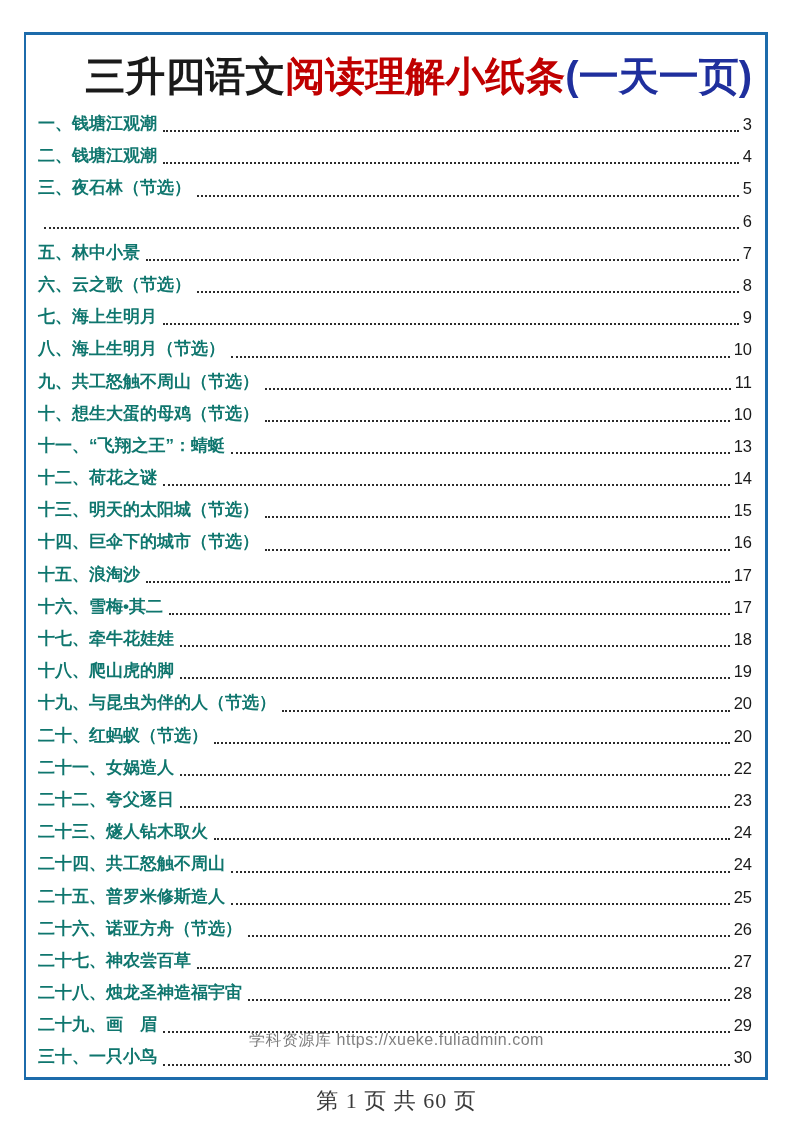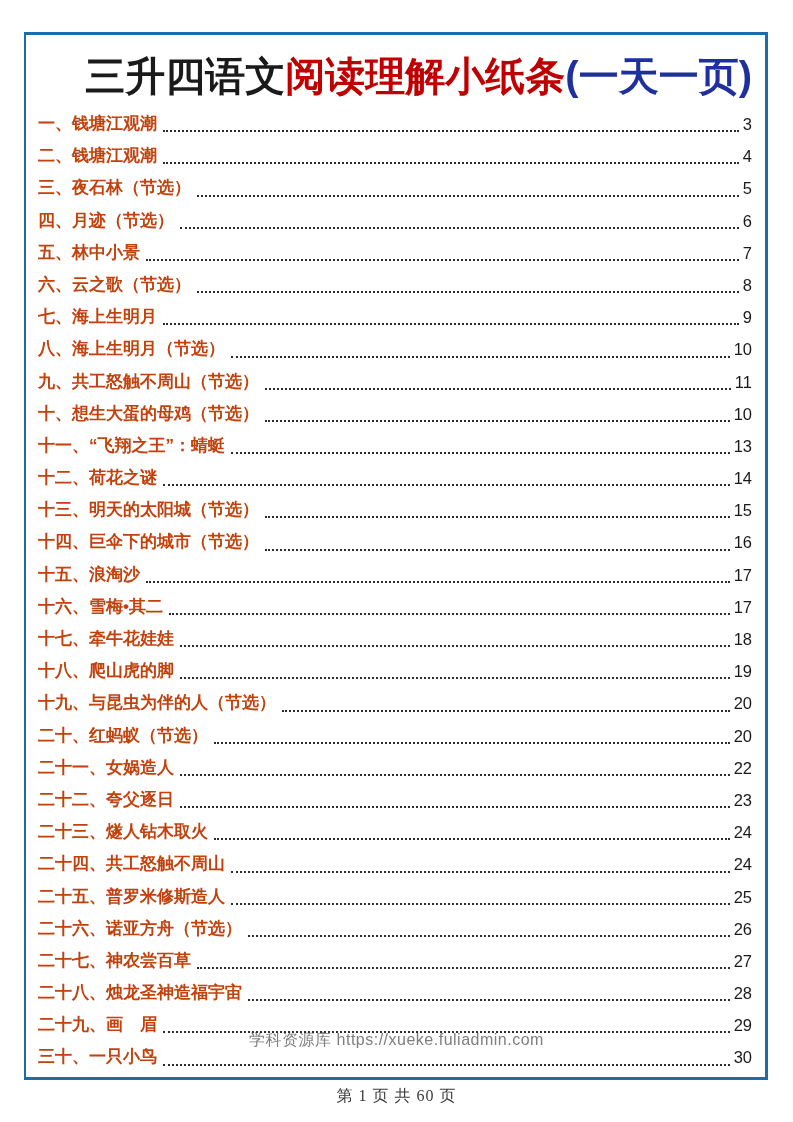--- a/index.html
+++ b/index.html
@@ -43,21 +43,21 @@
   }
   .toc-row {
     display: flex;
     height: 32.2px;
     align-items: center;
     white-space: nowrap;
   }
   .toc-label {
     font-size: 17px;
     font-weight: bold;
-    color: #c2410c;
+    color: #0f766e;
     line-height: 32.2px;
     flex: 0 0 auto;
   }
   .toc-dots {
     flex: 1 1 auto;
     height: 0;
     border-bottom: 2px dotted #2B2B2B;
     align-self: flex-end;
     margin: 0 4px 8px 6px;
   }
@@ -79,21 +79,21 @@
     letter-spacing: 0.5px;
     z-index: 1;
   }
   .pageinfo {
     position: absolute;
     top: 1086px;
     left: 0;
     width: 793px;
     text-align: center;
     font-family: "Liberation Serif", serif;
-    font-size: 16px;
+    font-size: 22px;
     color: #3A3A3A;
     letter-spacing: 1px;
     z-index: 3;
   }
 </style>
 </head>
 <body>
 
 <div class="watermark">学科资源库 https://xueke.fuliadmin.com</div>
 
@@ -109,21 +109,20 @@
         <span class="toc-label">二、钱塘江观潮</span>
         <span class="toc-dots"></span>
         <span class="toc-page">4</span>
       </div>
       <div class="toc-row">
         <span class="toc-label">三、夜石林（节选）</span>
         <span class="toc-dots"></span>
         <span class="toc-page">5</span>
       </div>
       <div class="toc-row">
-        <span class="toc-label">四、月迹（节选）</span>
         <span class="toc-dots"></span>
         <span class="toc-page">6</span>
       </div>
       <div class="toc-row">
         <span class="toc-label">五、林中小景</span>
         <span class="toc-dots"></span>
         <span class="toc-page">7</span>
       </div>
       <div class="toc-row">
         <span class="toc-label">六、云之歌（节选）</span>

